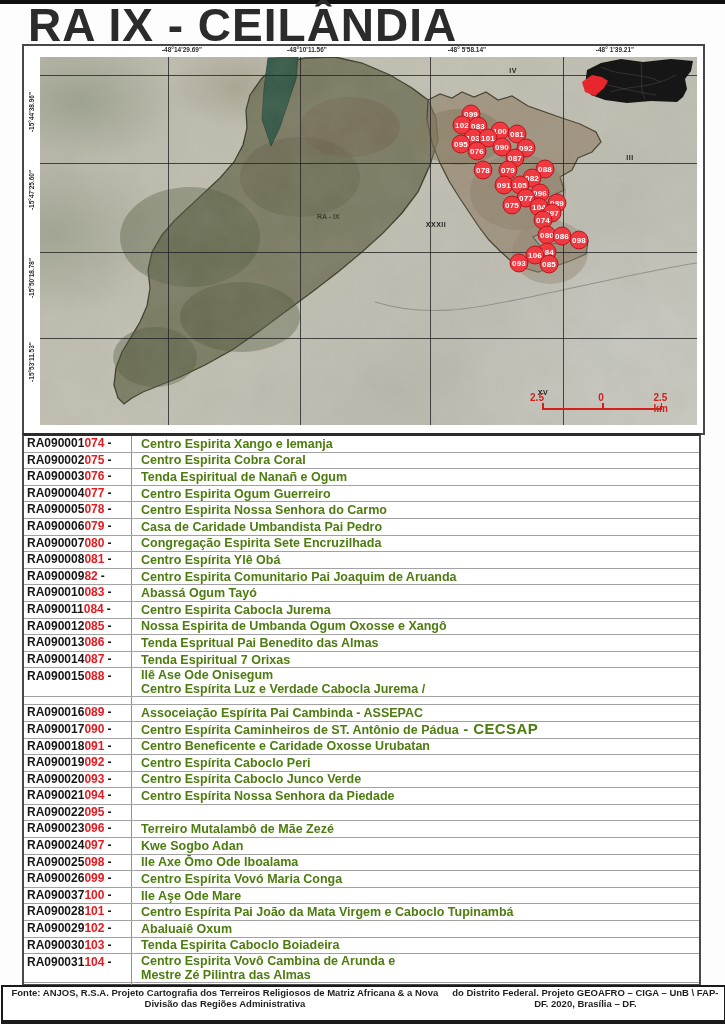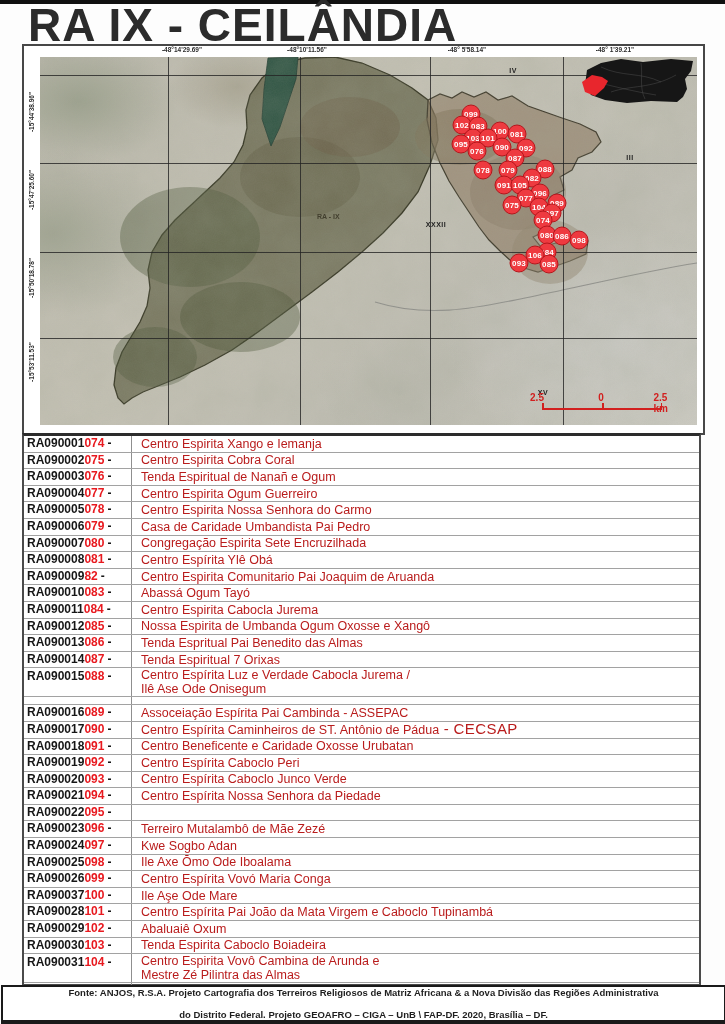--- a/index.html
+++ b/index.html
@@ -45,26 +45,26 @@
              box-sizing:border-box;background:#fff;}
   .trow{display:flex;align-items:center;border-bottom:1px solid #a2a2a2;min-height:15.6px;}
   .trow.double{align-items:flex-start;}
   .trow.double .cell-code{align-items:flex-start;padding-top:1px;}
   .trow.spacer{min-height:7px;}
   .cell-code{flex:0 0 104px;width:104px;align-self:stretch;display:flex;align-items:flex-start;
              padding-left:3px;border-right:1px solid #8f8f8f;white-space:nowrap;
              font-size:12px;font-weight:bold;color:#161616;}
   .cell-code .code{color:#e8191f;}
   .cell-code .dash{margin-left:3px;color:#161616;}
-  .cell-name{padding-left:9px;font-size:12.5px;font-weight:normal;color:#b91c1c;line-height:14px;}
+  .cell-name{padding-left:9px;font-size:12.5px;font-weight:bold;color:#4d7c0f;line-height:14px;}
   .cell-name .small{font-size:15px;letter-spacing:.4px;text-align:right;}
   
   .footer-box{position:absolute;left:1px;top:985px;width:721px;height:33px;
               border:2px solid #1a1a1a;border-bottom-width:4px;background:#fff;
-              display:flex;flex-direction:column;justify-content:space-between;}
+              display:flex;flex-direction:row;justify-content:space-between;}
   .footer-line{text-align:center;font-size:9.5px;font-weight:bold;color:#1e1e1e;}
 </style>
 </head>
 <body>
 
 <div class="page">
   <div class="topbar"></div>
   <div class="title">RA IX - CEILÂNDIA</div>
 
   <div class="map-box">
@@ -318,22 +318,22 @@
             <div>Tenda Espiritual 7 Orixas</div>
           </div>
   </div>
         <div class="trow double">
     <div class="cell-code">
             <span class="prefix">RA090015</span>
             <span class="code">088</span>
             <span class="dash">-</span>
           </div>
     <div class="cell-name">
+            <div>Ilê Ase Ode Onisegum</div>
             <div>Centro Espírita Luz e Verdade Cabocla Jurema /</div>
-            <div>Ilê Ase Ode Onisegum</div>
           </div>
   </div>
         <div class="trow spacer">
           <div class="cell-code"></div>
         </div>
         <div class="trow">
     <div class="cell-code">
             <span class="prefix">RA090016</span>
             <span class="code">089</span>
             <span class="dash">-</span>

